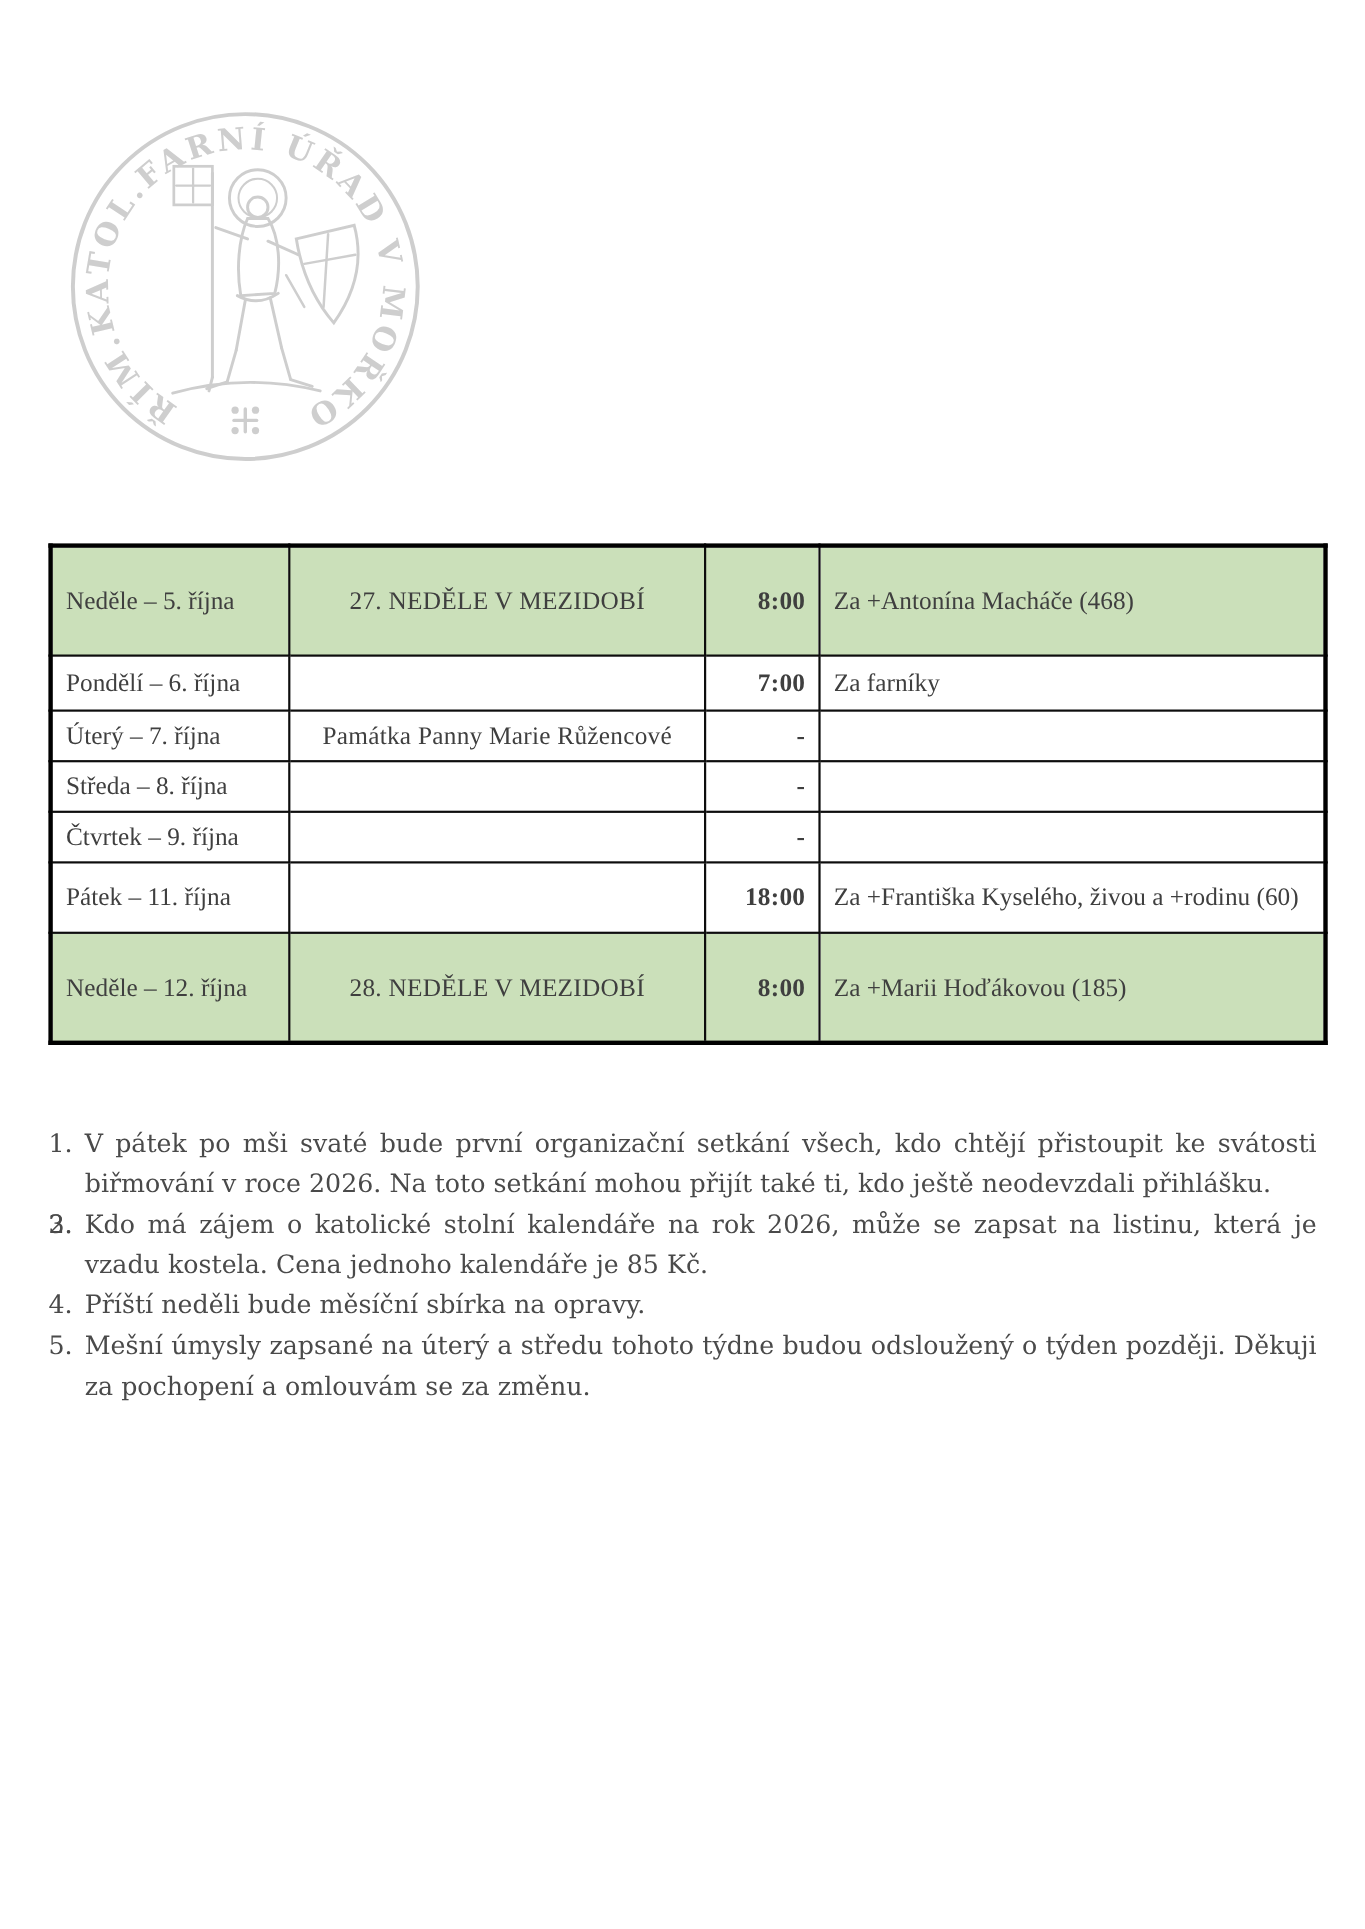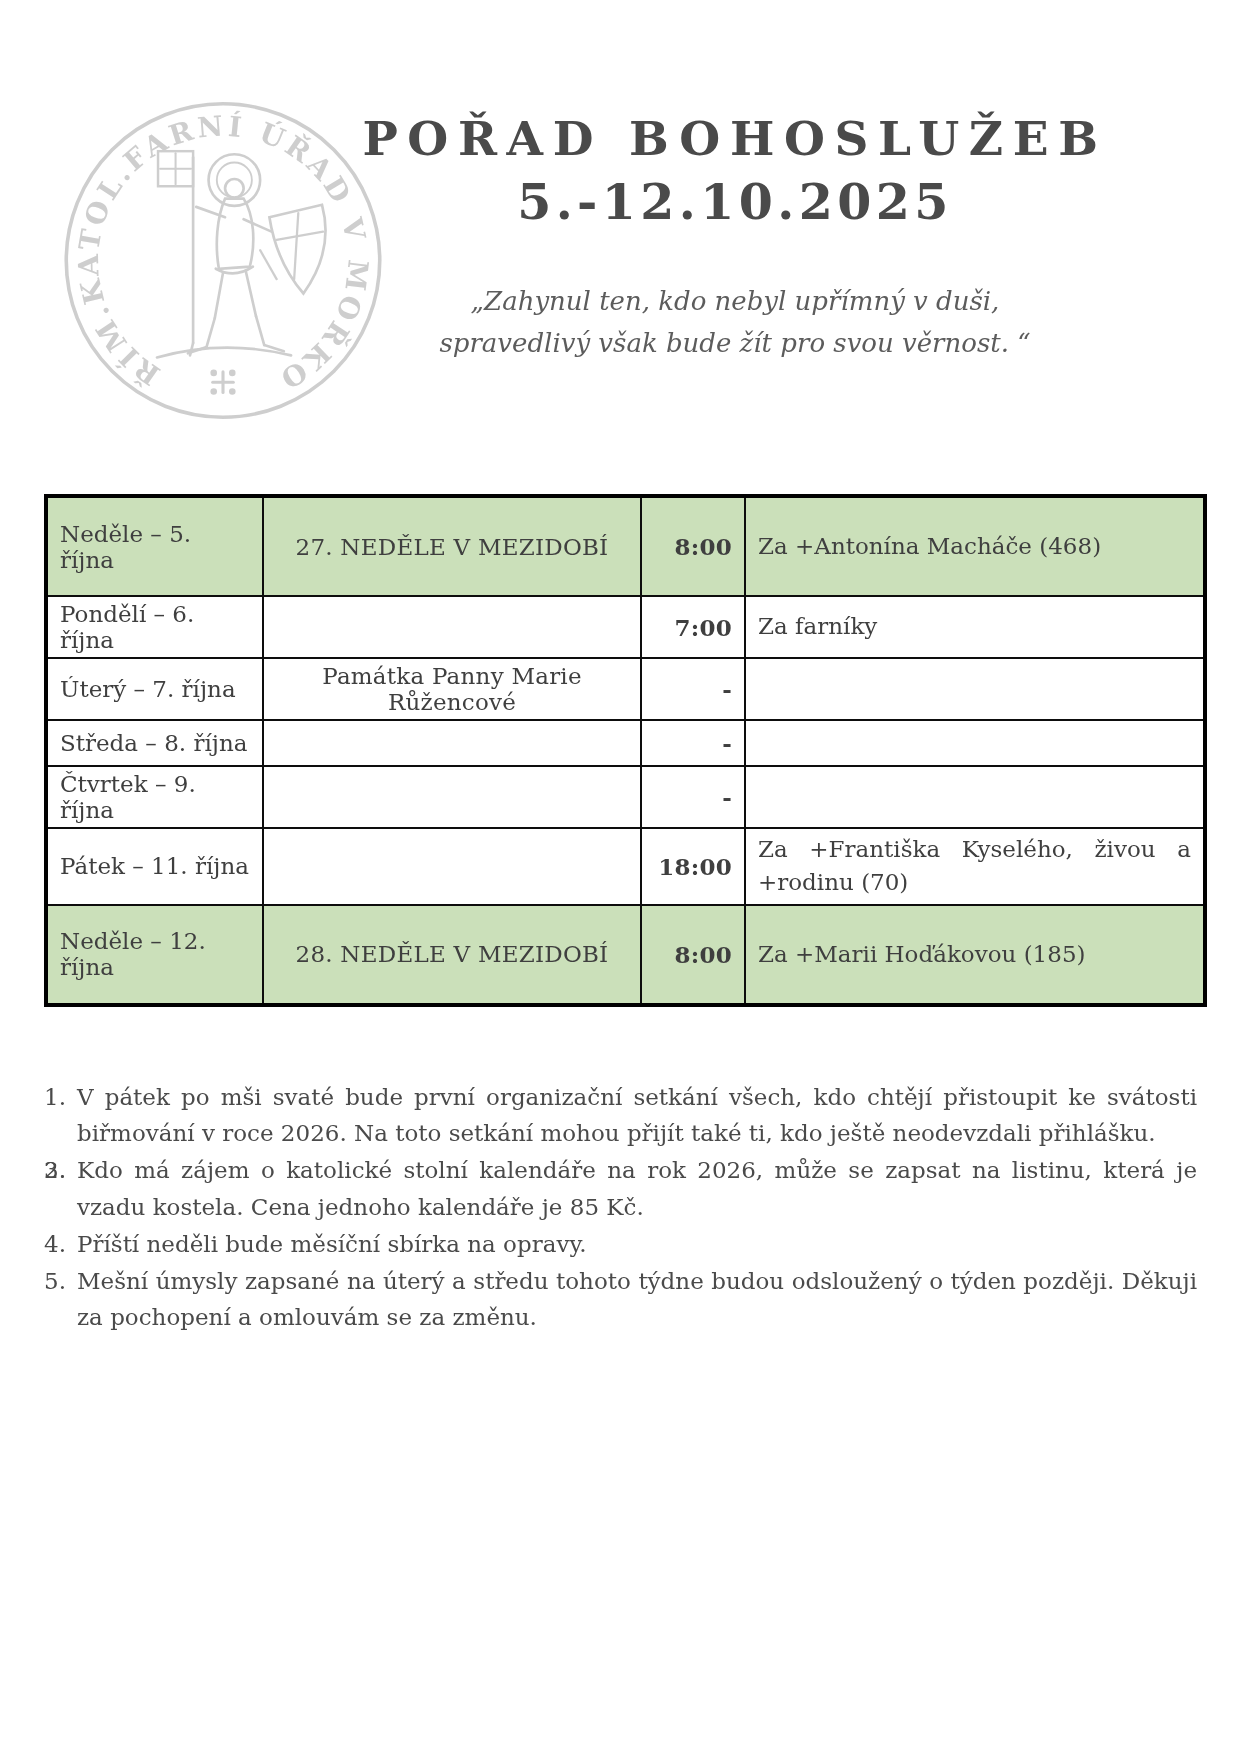--- a/index.html
+++ b/index.html
@@ -32,20 +32,21 @@
     table-layout:fixed;
     border:4px solid #000;
   }
   table.schedule td{
     border:2px solid #0d0d0d;
     vertical-align:middle;
     font-size:23px;
     color:#3f3f3f;
     padding:4px 12px;
     overflow:hidden;
+    font-family:Liberation Serif, serif;
   }
   tr.hl td{background:var(--hl,#cbe0ba);}
   td.col-day{width:190px;font-size:22px;padding-left:14px;}
   td.col-feast{width:352px;text-align:center;font-size:20px;letter-spacing:0.01em;}
   td.col-time{width:78px;text-align:right;font-weight:bold;font-size:30px;letter-spacing:0.01em;}
   td.col-intention{width:433px;text-align:justify;line-height:1.45;padding-left:14px;padding-right:13px;}
   tbody tr:nth-child(1){height:100px;}
   tbody tr:nth-child(2){height:50px;}
   tbody tr:nth-child(3){height:46px;}
   tbody tr:nth-child(4){height:46px;}
@@ -116,28 +117,20 @@
     <g fill="#c9c9c9" stroke="none">
       <line x1="160" y1="268" x2="160" y2="288" stroke="#c9c9c9" stroke-width="3"></line>
       <line x1="150" y1="278" x2="170" y2="278" stroke="#c9c9c9" stroke-width="3"></line>
       <circle cx="151" cy="269" r="3.2"></circle>
       <circle cx="169" cy="269" r="3.2"></circle>
       <circle cx="151" cy="287" r="3.2"></circle>
       <circle cx="169" cy="287" r="3.2"></circle>
     </g>
   </svg>
 
-  <div class="titles">
-    <h1 class="title-main">POŘAD BOHOSLUŽEB</h1>
-    <div class="title-date">5.-12.10.2025</div>
-    <div class="quote">
-      <div>„Zahynul ten, kdo nebyl upřímný v duši,</div>
-      <div>spravedlivý však bude žít pro svou věrnost. “</div>
-    </div>
-  </div>
 </div>
 
 <table class="schedule">
   <tbody>
       <tr class="hl">
         <td class="col-day">Neděle – 5. října</td>
         <td class="col-feast">27. NEDĚLE V MEZIDOBÍ</td>
         <td class="col-time">8:00</td>
         <td class="col-intention">Za +Antonína Macháče (468)</td>
       </tr>
@@ -162,21 +155,21 @@
       <tr>
         <td class="col-day">Čtvrtek – 9. října</td>
         <td class="col-feast"></td>
         <td class="col-time">-</td>
         <td class="col-intention"></td>
       </tr>
       <tr>
         <td class="col-day">Pátek – 11. října</td>
         <td class="col-feast"></td>
         <td class="col-time">18:00</td>
-        <td class="col-intention">Za +Františka Kyselého, živou a +rodinu (70)</td>
+        <td class="col-intention">Za +Františka Kyselého, živou a +rodinu (60)</td>
       </tr>
       <tr class="hl">
         <td class="col-day">Neděle – 12. října</td>
         <td class="col-feast">28. NEDĚLE V MEZIDOBÍ</td>
         <td class="col-time">8:00</td>
         <td class="col-intention">Za +Marii Hoďákovou (185)</td>
       </tr>
     </tbody>
 </table>
 

